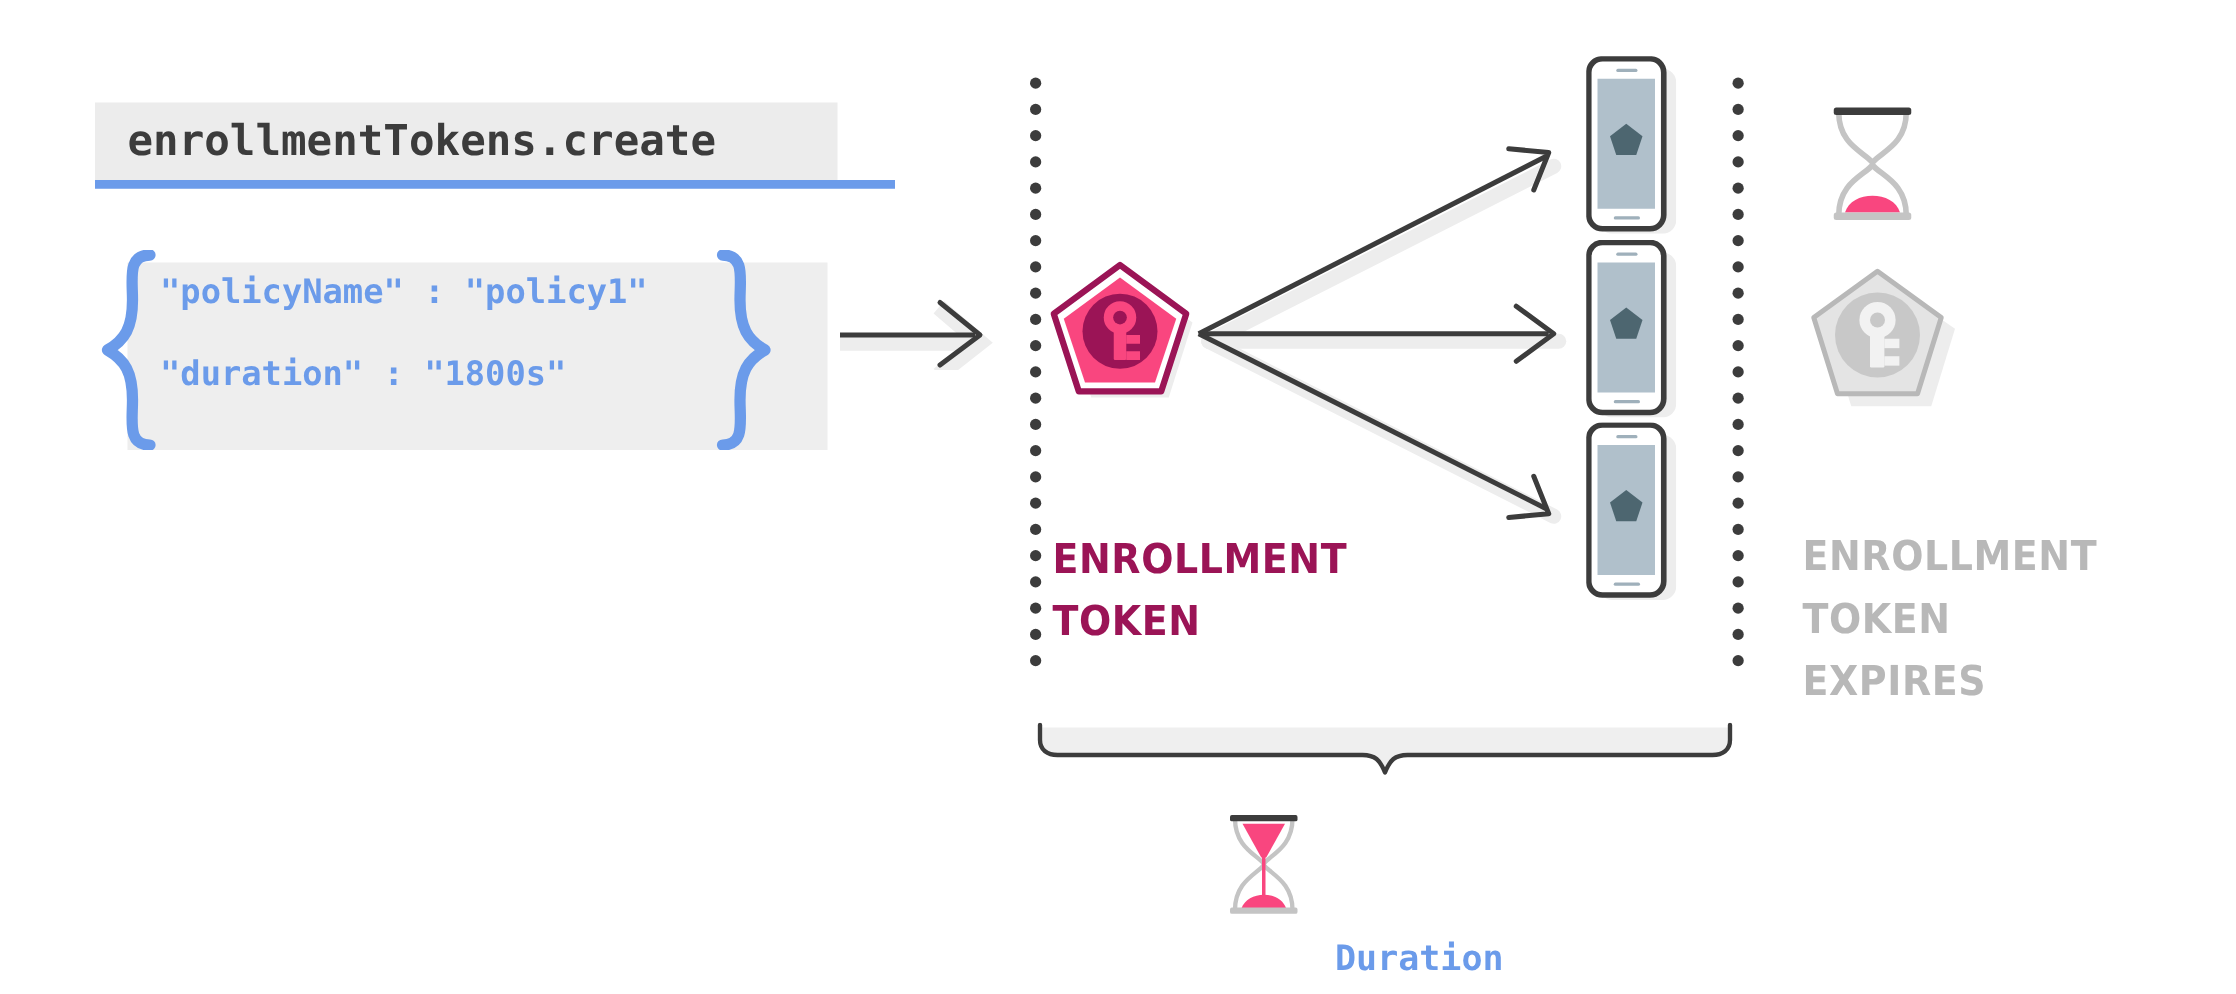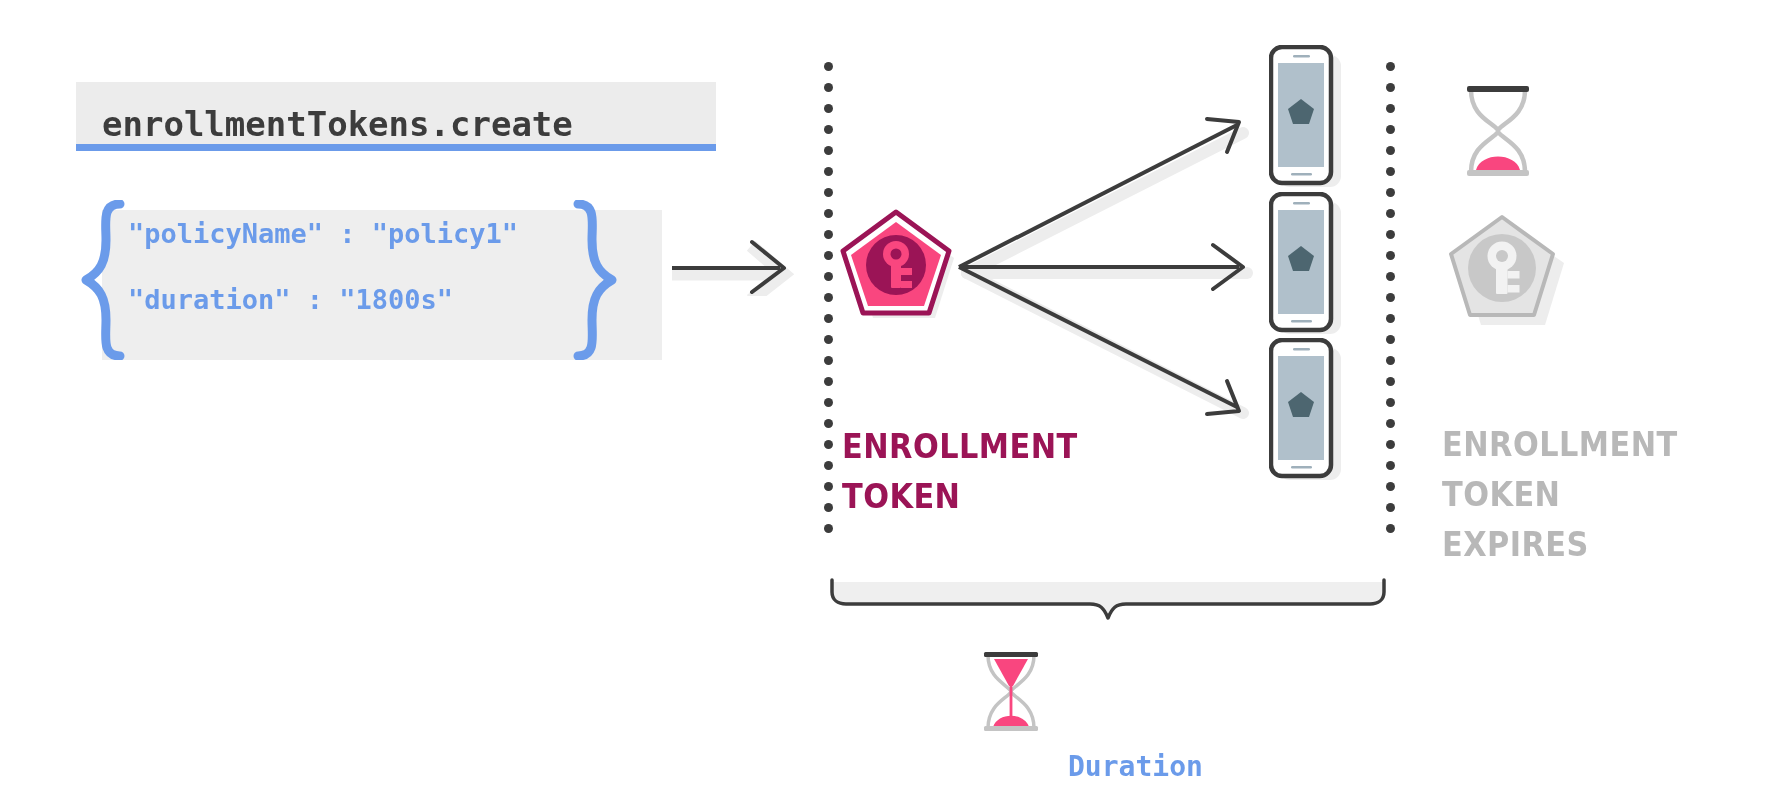--- a/index.html
+++ b/index.html
@@ -19,25 +19,25 @@
     left: 0; top: 0;
     width: 1789px;
     height: 795px;
   }
 
   
   #api-header {
     position: absolute;
     left: 76px;
     top: 82px;
-    width: 640px;
+    width: 594px;
     height: 62px;
     background: #ececec;
     display: flex;
-    align-items: flex-end;
+    align-items: center;
   }
   #api-header-label {
     font-family: "DejaVu Sans Mono", "Liberation Mono", monospace;
     font-weight: bold;
     font-size: 34px;
     color: #3c3c3c;
     letter-spacing: 0px;
     margin-left: 26px;
     white-space: nowrap;
   }

